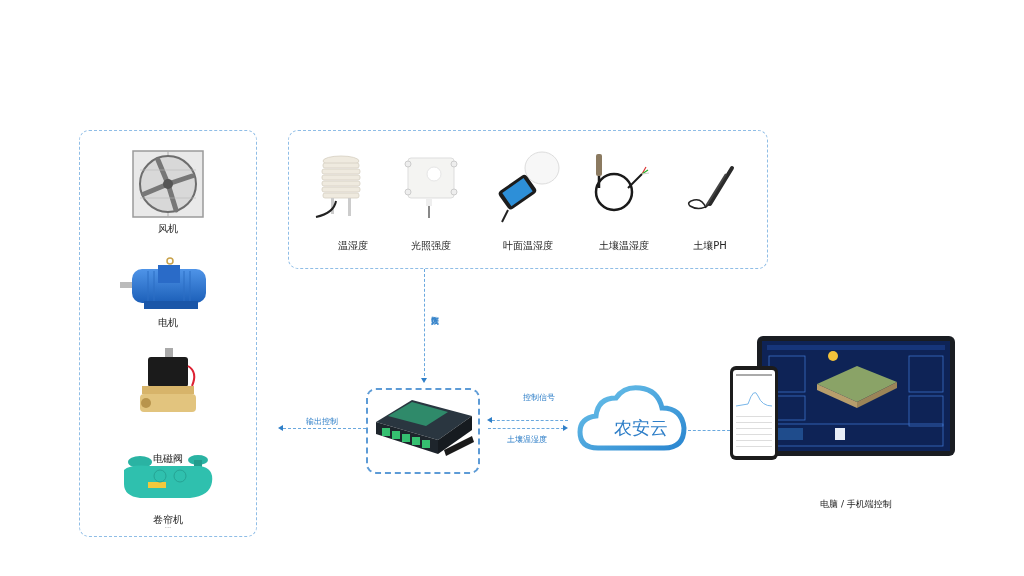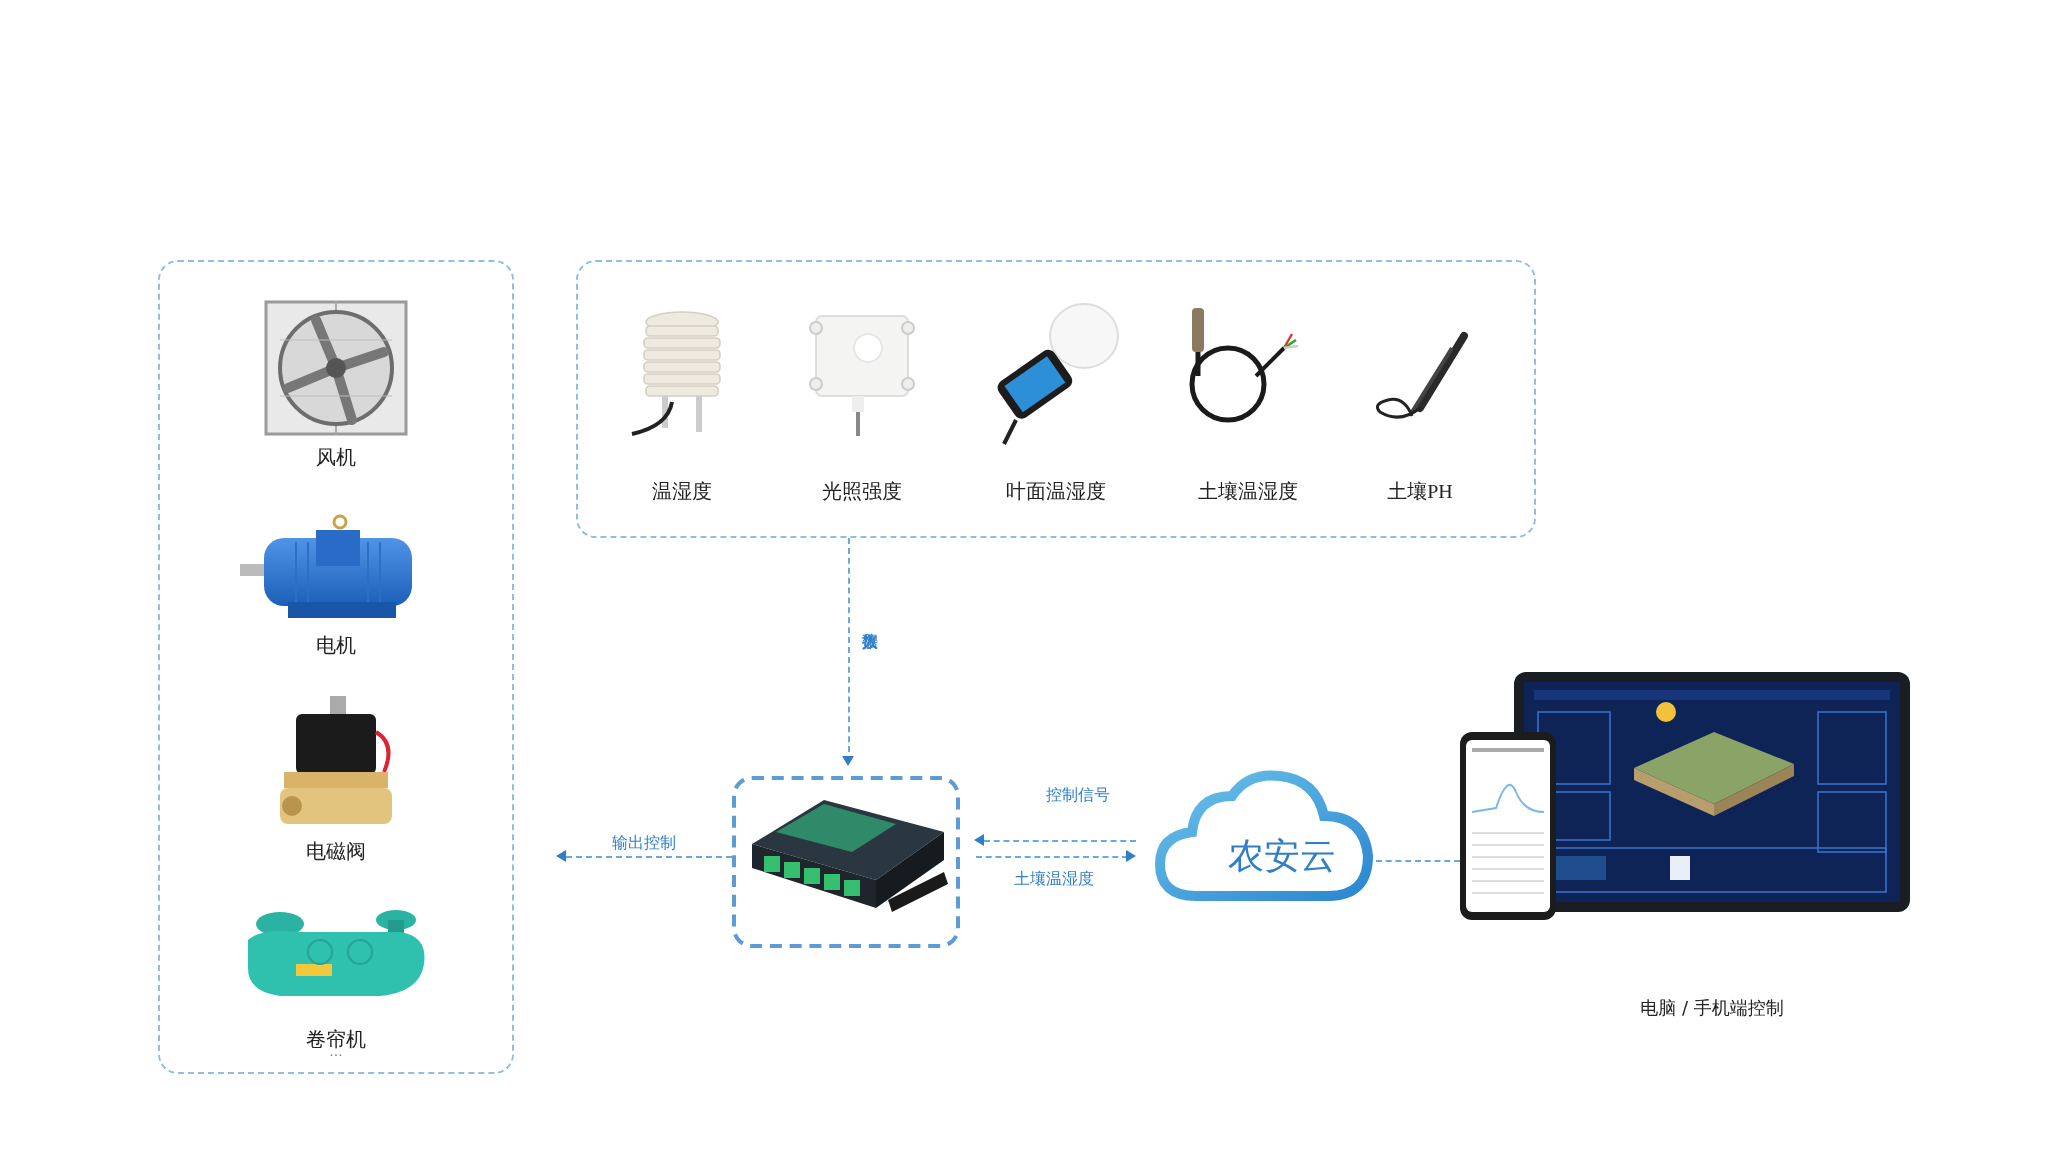--- a/index.html
+++ b/index.html
@@ -68,21 +68,21 @@
 <div class="abs" style="left:136px;top:346px;width:64px;height:74px;">
   <svg width="64" height="74" viewBox="0 0 64 74">
     <rect x="29" y="2" width="8" height="10" fill="#aaa"></rect>
     <rect x="12" y="11" width="40" height="30" rx="3" fill="#1b1b1b"></rect>
     <path d="M52 20 Q62 26 56 40" stroke="#d23" stroke-width="2" fill="none"></path>
     <rect x="6" y="40" width="52" height="8" fill="#d7b46a"></rect>
     <rect x="4" y="48" width="56" height="18" rx="4" fill="#e2c47e"></rect>
     <circle cx="10" cy="57" r="5" fill="#b8944c"></circle>
   </svg>
 </div>
-<div class="label" style="left:138px;top:419px;width:60px;">电磁阀</div>
+<div class="label" style="left:138px;top:452px;width:60px;">电磁阀</div>
 
 <div class="abs" style="left:120px;top:452px;width:96px;height:48px;">
   <svg width="96" height="48" viewBox="0 0 96 48">
     <ellipse cx="20" cy="10" rx="12" ry="6" fill="#2ab3a3"></ellipse>
     <ellipse cx="78" cy="8" rx="10" ry="5" fill="#2ab3a3"></ellipse>
     <rect x="74" y="8" width="8" height="10" fill="#239c8d"></rect>
     <path d="M4 18 Q10 12 30 14 L80 14 Q94 16 92 30 Q90 44 70 46 L20 46 Q4 44 4 32 Z" fill="#2fc0ae"></path>
     <rect x="28" y="30" width="18" height="6" fill="#f2c93c"></rect>
     <g stroke="#26a394" stroke-width="1" fill="none">
         <circle cx="40" cy="24" r="6"></circle>
@@ -104,21 +104,21 @@
       <rect x="8" y="20" width="38" height="5" rx="2"></rect>
         <rect x="8" y="26" width="38" height="5" rx="2"></rect>
       <rect x="8" y="32" width="38" height="5" rx="2"></rect>
         <rect x="9" y="38" width="36" height="5" rx="2"></rect>
     </g>
     <rect x="17" y="43" width="3" height="16" fill="#ccc"></rect>
       <rect x="34" y="43" width="3" height="18" fill="#ccc"></rect>
     <path d="M22 46 Q20 58 2 62" stroke="#222" stroke-width="2" fill="none"></path>
   </svg>
 </div>
-<div class="label" style="left:310px;top:239px;width:62px;text-align:center;">温湿度</div>
+<div class="label" style="left:322px;top:239px;width:62px;text-align:center;">温湿度</div>
 
 <div class="abs" style="left:404px;top:156px;width:54px;height:68px;">
   <svg width="54" height="68" viewBox="0 0 54 68">
     <rect x="4" y="2" width="46" height="40" rx="3" fill="#f4f4f2" stroke="#ddd"></rect>
     <circle cx="4" cy="8" r="3" fill="#eee" stroke="#ccc"></circle>
       <circle cx="50" cy="8" r="3" fill="#eee" stroke="#ccc"></circle>
     <circle cx="4" cy="36" r="3" fill="#eee" stroke="#ccc"></circle>
       <circle cx="50" cy="36" r="3" fill="#eee" stroke="#ccc"></circle>
     <circle cx="30" cy="18" r="7" fill="#ffffff" stroke="#e6e6e6"></circle>
     <rect x="22" y="42" width="6" height="8" fill="#eee"></rect>
@@ -154,21 +154,21 @@
 </div>
 <div class="label" style="left:584px;top:239px;width:80px;">土壤温湿度</div>
 
 <div class="abs" style="left:682px;top:160px;width:58px;height:58px;">
   <svg width="58" height="58" viewBox="0 0 58 58">
     <path d="M50 8 L28 44" stroke="#2a2a2a" stroke-width="4" stroke-linecap="round"></path>
     <path d="M44 14 L24 46" stroke="#444" stroke-width="2"></path>
     <path d="M28 44 Q18 52 8 46 Q4 42 12 40 Q20 38 24 48" stroke="#222" stroke-width="1.5" fill="none"></path>
   </svg>
 </div>
-<div class="label" style="left:682px;top:239px;width:56px;font-family:Liberation Serif, serif;">土壤PH</div>
+<div class="label" style="left:682px;top:239px;width:56px;">土壤PH</div>
 
 <div class="vline" style="left:424px;top:269px;height:112px;"></div>
 <div class="arrow-down" style="left:421px;top:378px;"></div>
 <div class="abs vert-text" style="left:428px;top:310px;">数据接入</div>
 
 <div class="abs" style="left:366px;top:388px;width:114px;height:86px;border:2px dashed #5d9bd6;border-radius:10px;box-sizing:border-box;"></div>
 <div class="abs" style="left:372px;top:394px;width:104px;height:70px;">
   <svg width="104" height="70" viewBox="0 0 104 70">
     <polygon points="4,28 40,6 100,22 66,46" fill="#2a3640"></polygon>
     <polygon points="16,22 40,8 76,18 54,32" fill="#2f8a6a"></polygon>

